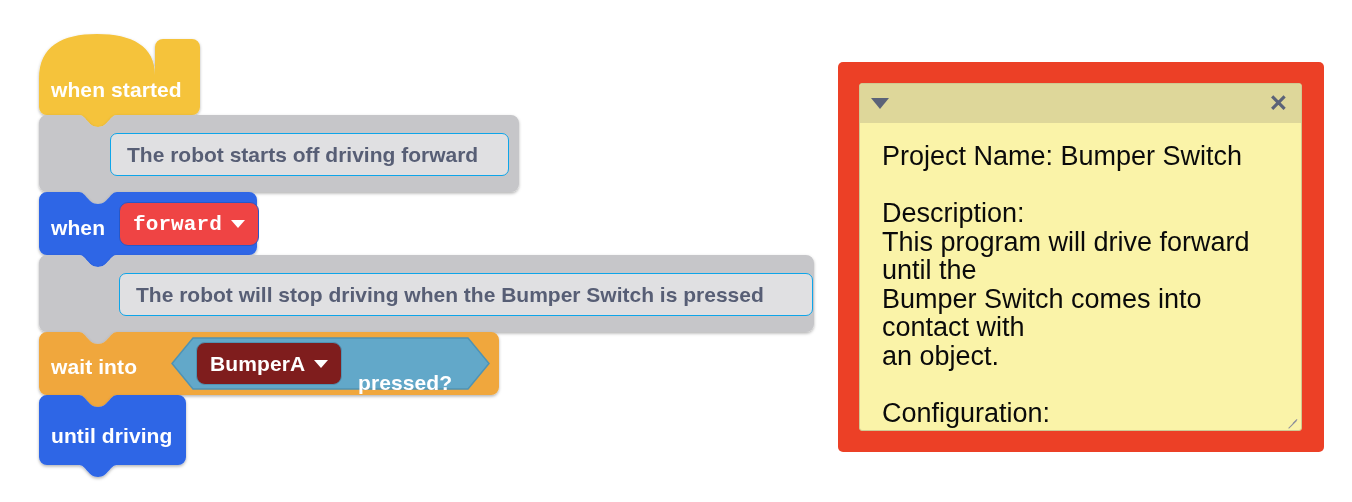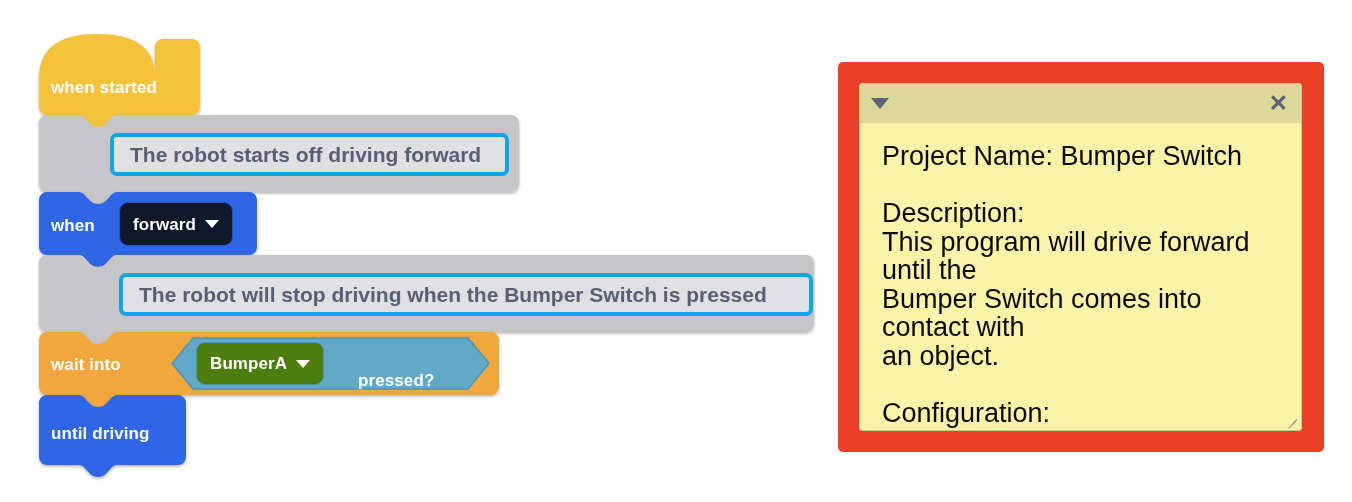--- a/index.html
+++ b/index.html
@@ -7,35 +7,35 @@
     width: 1352px; height: 502px;
     background: #ffffff;
     font-family: "Liberation Sans", sans-serif;
     overflow: hidden;
   }
   #stage { position: relative; width: 1352px; height: 502px; }
 
   
   .blk-label {
     color: #ffffff;
-    font-size: 17px;
+    font-size: 21px;
     font-weight: 700;
     letter-spacing: .1px;
     white-space: nowrap;
     line-height: 1;
   }
 
   
   .stack { position: absolute; left: 0; top: 0; }
 
   
   .comment-bubble {
     position: absolute;
     background: #e0e0e2;
-    border: 4px solid #0ea5e9;
+    border: 1px solid #0ea5e9;
     border-radius: 7px;
     display: flex;
     align-items: center;
     padding: 0 16px;
   }
   .comment-text {
     color: #575e75;
     font-size: 21px;
     font-weight: 700;
     white-space: nowrap;
@@ -44,22 +44,22 @@
 
   
   .field {
     position: absolute;
     display: flex;
     align-items: center;
     gap: 9px;
     border-radius: 9px;
     padding: 0 13px;
   }
-  .field.blue  { background: #0f172a; border: 1px solid #2558c9; }
-  .field.teal  { background: #4d7c0f; border: 1px solid #4f93b4; }
+  .field.blue  { background: #ef4444; border: 1px solid #2558c9; font-family: Liberation Mono, monospace; }
+  .field.teal  { background: #7f1d1d; border: 1px solid #4f93b4; }
   .caret {
     width: 0; height: 0;
     border-left: 7px solid transparent;
     border-right: 7px solid transparent;
     border-top: 8px solid #ffffff;
     flex: 0 0 auto;
   }
 
   
   .btext { position: absolute; }

